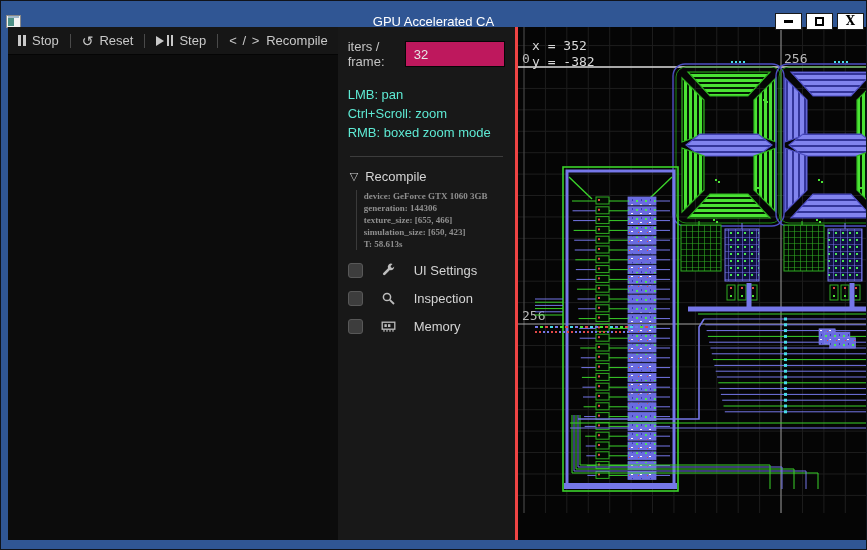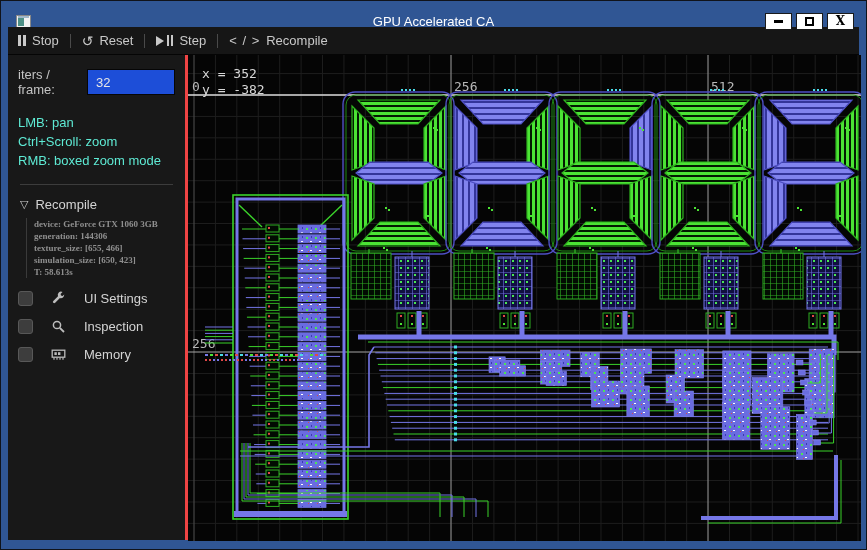--- a/index.html
+++ b/index.html
@@ -5,58 +5,58 @@
   * { margin:0; padding:0; box-sizing:border-box; }
   html,body { background:#222; }
   .window {
     width:867px; height:550px; position:relative;
     background:#305694; border:1px solid #10131a;
     font-family:"Liberation Sans", sans-serif;
     overflow:hidden;
   }
   
   .titlebar {
-    height:40px; display:flex; align-items:center; padding:0 12px;
+    height:40px; display:flex; align-items:center; padding:0 2px;
     background:#305694; color:#fff; position:relative;border-radius:12px;
   }
   .app-icon { width:15px; height:13px; background:#f2f2f2; border:1px solid #888;
     margin-left:3px; position:relative; }
   .app-icon::before { content:""; position:absolute; left:1px; top:2px; width:6px; height:8px; background:#4d8f86; }
   .app-icon::after  { content:""; position:absolute; left:1px; top:0;  width:11px; height:2px; background:#9fb6c9; }
   .title-text { position:absolute; left:0; right:0; text-align:center; font-size:13px; pointer-events:none; }
   .win-controls { margin-left:auto; display:flex; gap:4px; z-index:2; }
   .win-btn { width:27px; height:17px; background:#fff; border:1px solid #1a1a1a;
     display:flex; align-items:center; justify-content:center; color:#000; }
   .glyph-min { width:9px; height:3px; background:#000; }
   .glyph-max { width:9px; height:9px; border:2px solid #000; }
   .glyph-close { font-family:"DejaVu Serif", serif; font-size:12px; font-weight:bold; line-height:1; }
   
   .frame { position:absolute; top:26px; left:7px; right:7px; bottom:9px;
-    background:#0c0c0c; display:flex; flex-direction:column; }
+    background:#0c0c0c; display:flex; flex-direction:row; }
   .toolbar {
     height:28px; background:#161616; border-bottom:1px solid #050505;
     display:flex; align-items:center; gap:9px; padding:0 10px;
     color:#c9c9c9; font-size:13px; flex:0 0 auto;
   }
   .tb-item { display:flex; align-items:center; gap:6px; cursor:default; }
   .tb-sep { width:1px; height:14px; background:#4a4a4a; margin:0 2px; }
   .icon-pause { display:flex; gap:2px; }
   .icon-pause i { display:block; width:3px; height:11px; background:#c9c9c9; }
   .icon-reset { font-size:14px; line-height:1; }
   .icon-play { width:0; height:0; border-left:8px solid #c9c9c9;
     border-top:5px solid transparent; border-bottom:5px solid transparent; }
   .icon-stepbars { display:flex; gap:2px; margin-left:-3px; }
   .icon-stepbars i { display:block; width:2px; height:11px; background:#c9c9c9; }
   .icon-code { font-size:13px; letter-spacing:1px; color:#c9c9c9; }
   .content { flex:1; display:flex; min-height:0; }
   
   .sidebar { width:180px; flex:0 0 auto; background:#181818; border-right:3px solid #ef4444;
     color:#9d9d9d; font-size:13px; padding:12px 10px; overflow:hidden; }
   .iters-row { display:flex; align-items:center; gap:8px; margin-bottom:16px; color:#c4c4c4; }
-  .iters-input { width:88px; height:20px; background:#1d4ed8; border:1px solid #060606;
+  .iters-input { width:100px; height:20px; background:#be185d; border:1px solid #060606;
     color:#e6e6e6; font-size:13px; font-family:"Liberation Sans",sans-serif; padding:12px 8px; }
   .hints div { line-height:19px; color:#5eead4; }
   .divider { height:1px; background:#3c3c3c; margin:14px 2px 12px 2px; }
   .stats-header { display:flex; align-items:center; gap:7px; color:#d4d4d4; margin:4px 0 6px 2px; }
   .stats-toggle { font-size:11px; color:#cfcfcf; }
   .stats-block { display:flex; margin-left:8px; }
   .stats-guide { width:1px; background:#3a3a3a; margin-right:7px; }
   .stats-lines { font-family:Liberation Serif, serif; font-size:9px;
     color:#8f8f8f; line-height:12px; font-weight:bold; white-space:nowrap; }
   .section-row { display:flex; align-items:center; gap:18px; margin:13px 0 0 0; color:#d4d4d4; }

